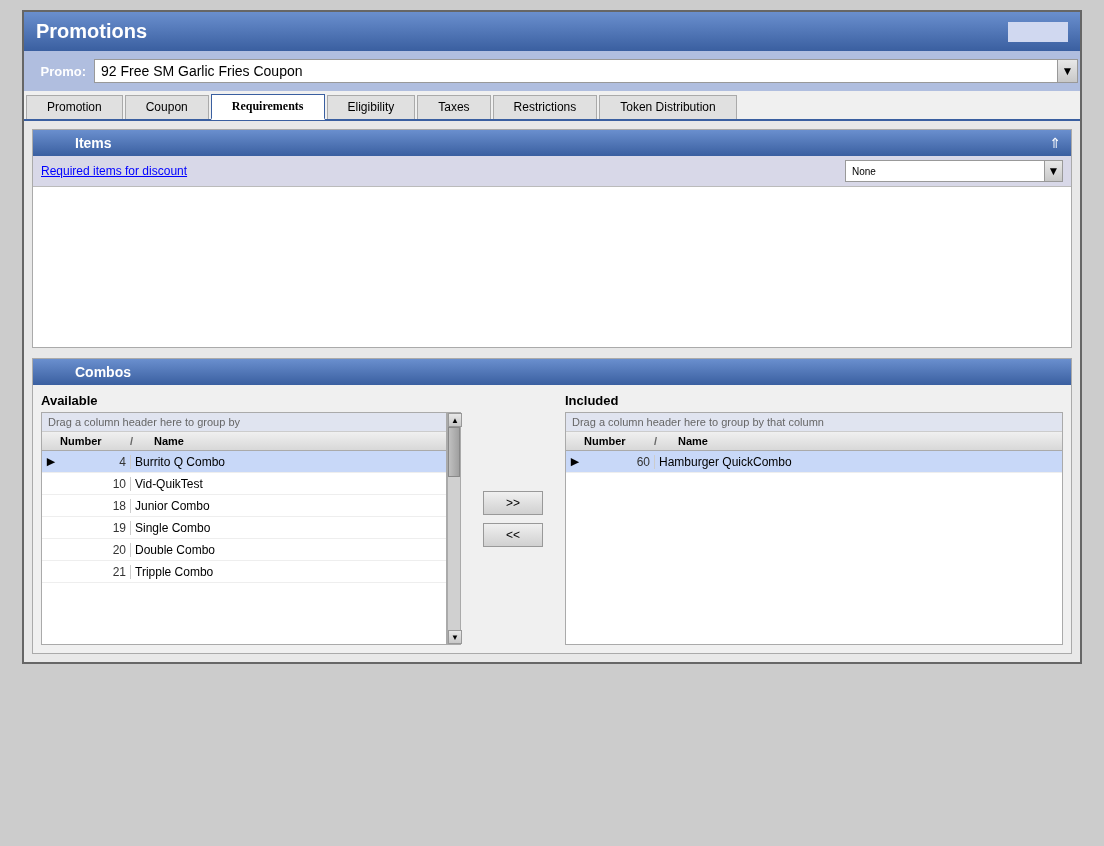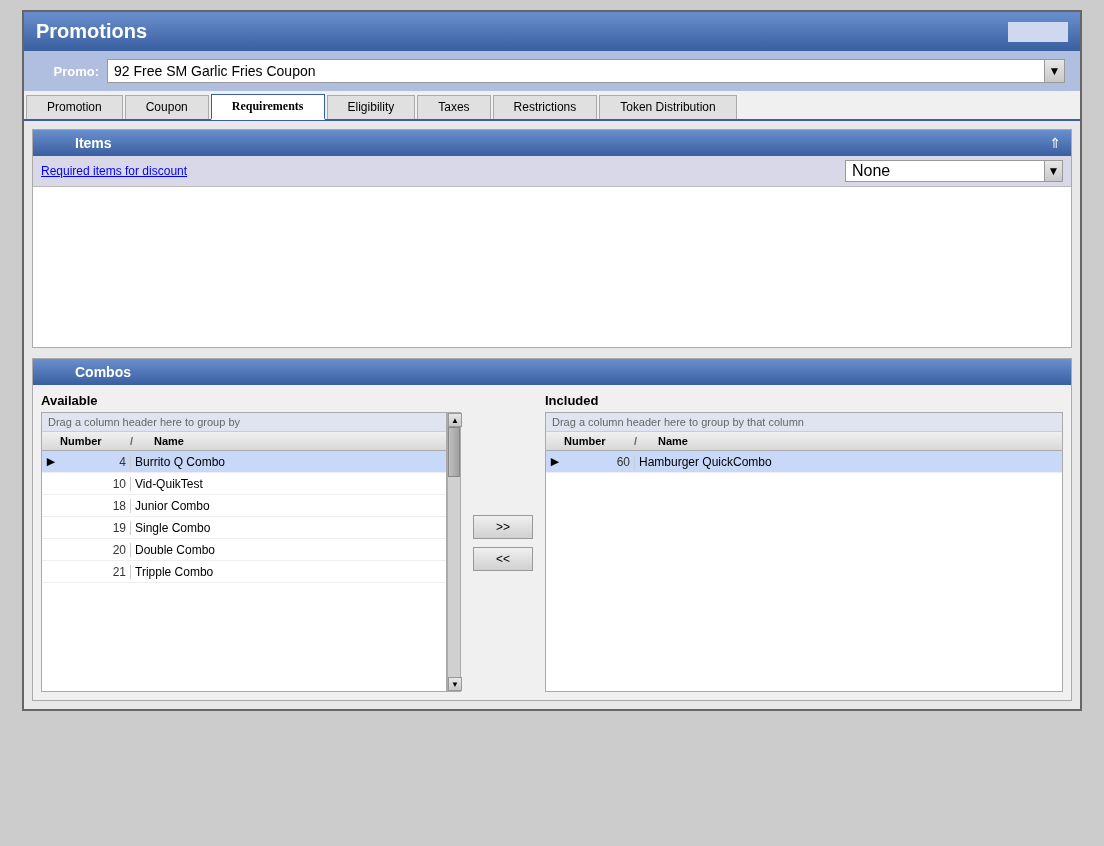--- a/index.html
+++ b/index.html
@@ -28,21 +28,21 @@
     .title-bar-spacer {
       flex: 1;
     }
     .title-bar-controls {
       background: #d0d8f0;
       width: 60px;
       height: 20px;
     }
     .promo-row {
       background: #b0bedf;
-      padding: 8px 15px;
+      padding: 8px 2px;
       display: flex;
       align-items: center;
       gap: 8px;
     }
     .promo-label {
       color: #fff;
       font-weight: bold;
       font-size: 13px;
       text-align: right;
       min-width: 60px;
@@ -142,21 +142,21 @@
       cursor: pointer;
       font-size: 12px;
     }
     .items-row-select-wrapper {
       display: flex;
       align-items: center;
     }
     .items-row-select {
       border: 1px solid #999;
       padding: 2px 6px;
-      font-size: 16px;
+      font-size: 10px;
       background: #fff;
       height: 22px;
       width: 200px;
     }
     .items-row-dropdown-btn {
       border: 1px solid #999;
       border-left: none;
       background: linear-gradient(to bottom, #e8e8e8, #c8c8c8);
       width: 18px;
       height: 22px;
@@ -169,37 +169,37 @@
       height: 160px;
       background: #fff;
     }
     
     .combos-box {
       border: 1px solid #aaa;
       background: #f0f0f0;
     }
     .combos-content {
       display: flex;
-      gap: 2px;
+      gap: 12px;
       padding: 8px;
     }
     .available-panel {
       flex: 0 0 420px;
       display: flex;
       flex-direction: column;
     }
     .panel-title {
       font-weight: bold;
       font-size: 13px;
       margin-bottom: 4px;
     }
     .grid-container {
       border: 1px solid #aaa;
       background: #fff;
-      height: 280px;
+      height: 233px;
       overflow-y: auto;
       overflow-x: hidden;
     }
     .grid-group-header {
       background: #e0e4f0;
       padding: 3px 6px;
       font-size: 11px;
       color: #666;
       border-bottom: 1px solid #ccc;
     }

